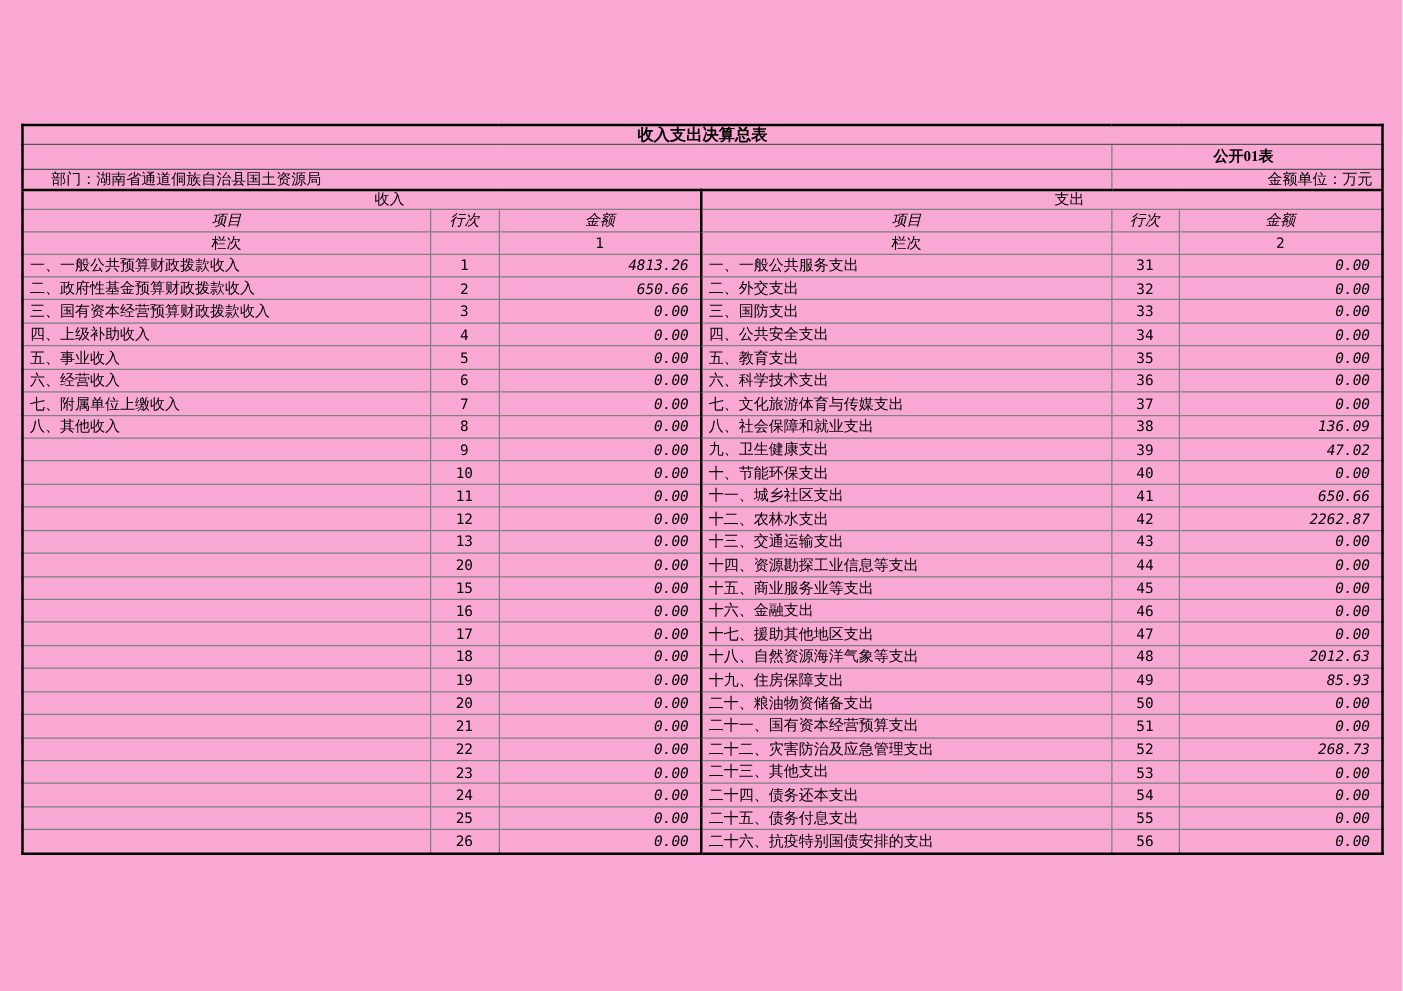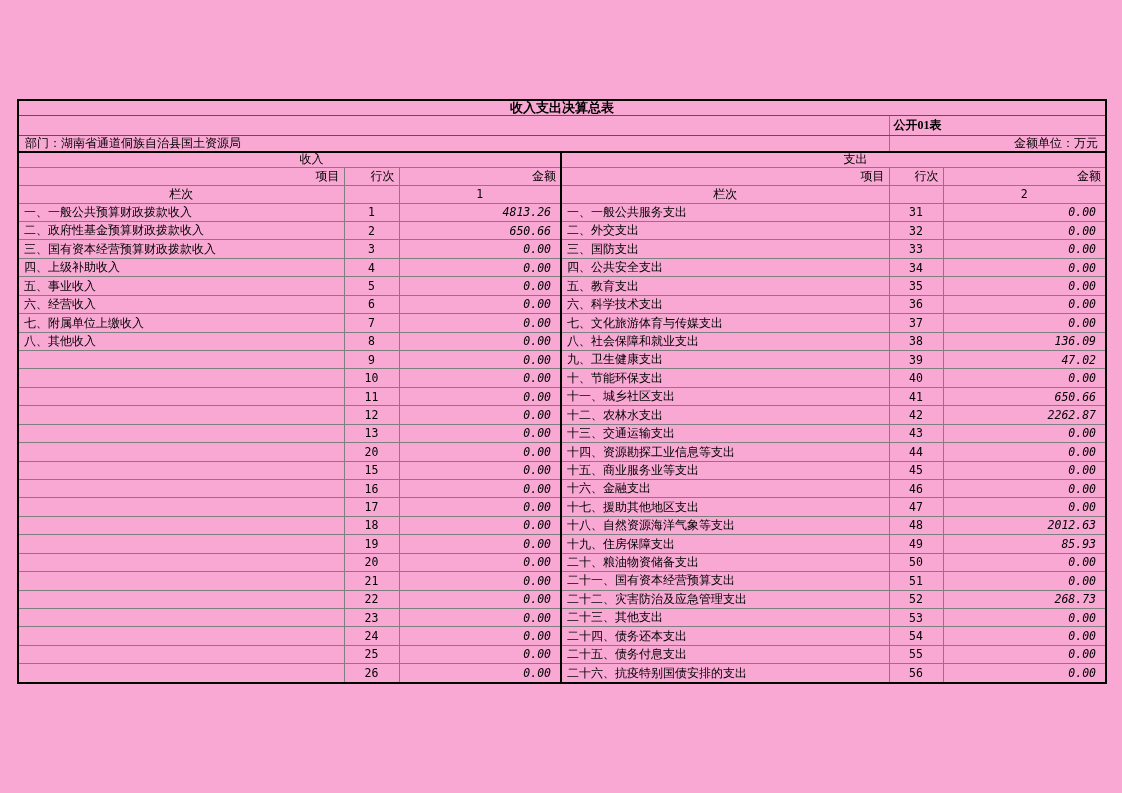--- a/index.html
+++ b/index.html
@@ -39,32 +39,32 @@
   .r-title td {
     height: 13px;
     text-align: center;
     font-weight: bold;
     font-size: 13px;
     border-bottom: 1px solid #555555;
   }
   
   .r-code td { height: 19px; border-bottom: 1px solid #555555; }
   .r-code .code {
-    text-align: left;
+    text-align: center;
     font-weight: bold;
     padding-right: 9px;
   }
   
   .r-dept td { height: 15px; border-bottom: 2px solid #000000; padding-left: 33px; }
-  .r-dept .dept { text-align: left; padding-left: 6px; }
+  .r-dept .dept { text-align: left; padding-left: 22px; }
   .r-dept .unit { text-align: right; padding-right: 7px; }
   
   .r-sec td { height: 14px; text-align: center; padding-left: 48px; }
   
-  .r-head td { height: 17px; text-align: right; }
+  .r-head td { height: 17px; text-align: center; font-style: italic; }
   
   .r-colno td { height: 17px; text-align: center; }
   
   td.item { text-align: left; padding-left: 5px; }
   td.rowno {
     text-align: center;
     font-family: "DejaVu Sans Mono", monospace;
     font-size: 11.5px;
   }
   td.amount {

